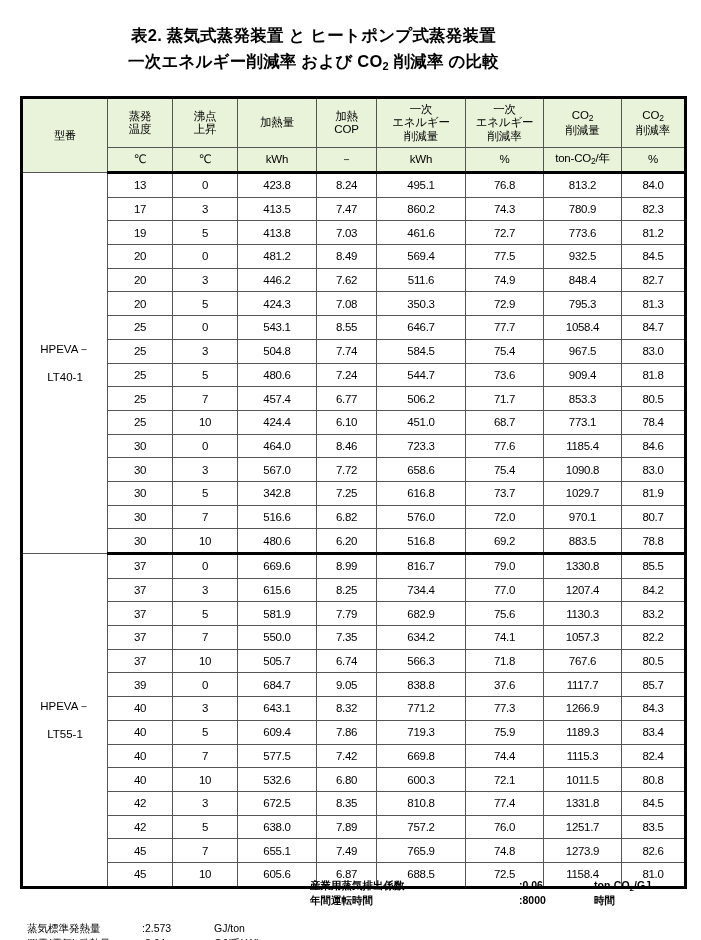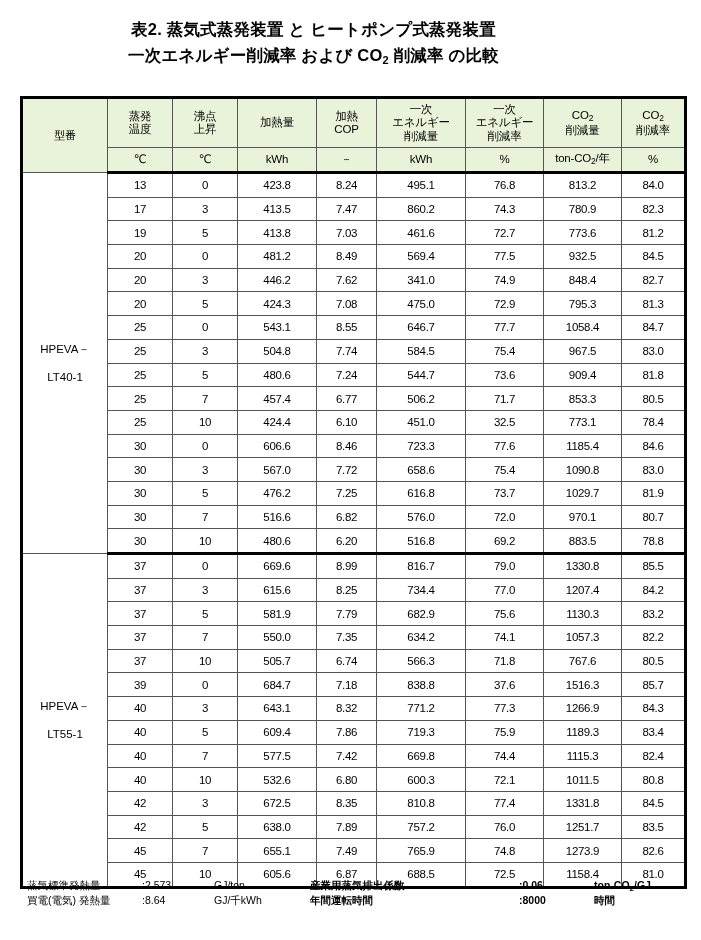--- a/index.html
+++ b/index.html
@@ -12,21 +12,21 @@
     height: 940px;
     font-family: "Liberation Sans", "DejaVu Sans", sans-serif;
     color: #000000;
     position: relative;
     overflow: hidden;
   }
 
   
   #title-block {
     width: 627px;
-    padding-top: 16px;
+    padding-top: 22px;
     text-align: center;
   }
   .title-line {
     font-size: 16.5px;
     font-weight: bold;
     letter-spacing: 0.2px;
     line-height: 26px;
     white-space: nowrap;
   }
   .title-line sub {
@@ -127,21 +127,21 @@
     white-space: nowrap;
   }
   #fn-left  { left: 27px;  top: 0; }
   #fn-right { left: 310px; top: 0; font-weight: bold; }
   .fn-row { display: block; height: 14.5px; }
   .fn-label { display: inline-block; }
   .fn-val   { display: inline-block; }
   .fn-unit  { display: inline-block; }
 
   #fn-left .fn-label { width: 115px; }
-  #fn-left .fn-val   { width: 72px; }
+  #fn-left .fn-val   { width: 72px; margin-top: 43px; }
   #fn-right .fn-label { width: 209px; }
   #fn-right .fn-val   { width: 75px; }
   .fn-row sub {
     font-size: 8px;
     vertical-align: baseline;
     position: relative;
     top: 2px;
   }
 </style>
 </head>
@@ -254,31 +254,31 @@
           <td>569.4</td>
           <td>77.5</td>
           <td>932.5</td>
           <td>84.5</td>
         </tr>
         <tr>
           <td>20</td>
           <td>3</td>
           <td>446.2</td>
           <td>7.62</td>
-          <td>341.0</td>
+          <td>511.6</td>
           <td>74.9</td>
           <td>848.4</td>
           <td>82.7</td>
         </tr>
         <tr>
           <td>20</td>
           <td>5</td>
           <td>424.3</td>
           <td>7.08</td>
-          <td>475.0</td>
+          <td>350.3</td>
           <td>72.9</td>
           <td>795.3</td>
           <td>81.3</td>
         </tr>
         <tr>
           <td>25</td>
           <td>0</td>
           <td>543.1</td>
           <td>8.55</td>
           <td>646.7</td>
@@ -315,48 +315,48 @@
           <td>71.7</td>
           <td>853.3</td>
           <td>80.5</td>
         </tr>
         <tr>
           <td>25</td>
           <td>10</td>
           <td>424.4</td>
           <td>6.10</td>
           <td>451.0</td>
-          <td>32.5</td>
+          <td>68.7</td>
           <td>773.1</td>
           <td>78.4</td>
         </tr>
         <tr>
           <td>30</td>
           <td>0</td>
-          <td>606.6</td>
+          <td>464.0</td>
           <td>8.46</td>
           <td>723.3</td>
           <td>77.6</td>
           <td>1185.4</td>
           <td>84.6</td>
         </tr>
         <tr>
           <td>30</td>
           <td>3</td>
           <td>567.0</td>
           <td>7.72</td>
           <td>658.6</td>
           <td>75.4</td>
           <td>1090.8</td>
           <td>83.0</td>
         </tr>
         <tr>
           <td>30</td>
           <td>5</td>
-          <td>476.2</td>
+          <td>342.8</td>
           <td>7.25</td>
           <td>616.8</td>
           <td>73.7</td>
           <td>1029.7</td>
           <td>81.9</td>
         </tr>
         <tr>
           <td>30</td>
           <td>7</td>
           <td>516.6</td>
@@ -427,24 +427,24 @@
           <td>6.74</td>
           <td>566.3</td>
           <td>71.8</td>
           <td>767.6</td>
           <td>80.5</td>
         </tr>
         <tr>
           <td>39</td>
           <td>0</td>
           <td>684.7</td>
-          <td>7.18</td>
+          <td>9.05</td>
           <td>838.8</td>
           <td>37.6</td>
-          <td>1516.3</td>
+          <td>1117.7</td>
           <td>85.7</td>
         </tr>
         <tr>
           <td>40</td>
           <td>3</td>
           <td>643.1</td>
           <td>8.32</td>
           <td>771.2</td>
           <td>77.3</td>
           <td>1266.9</td>

